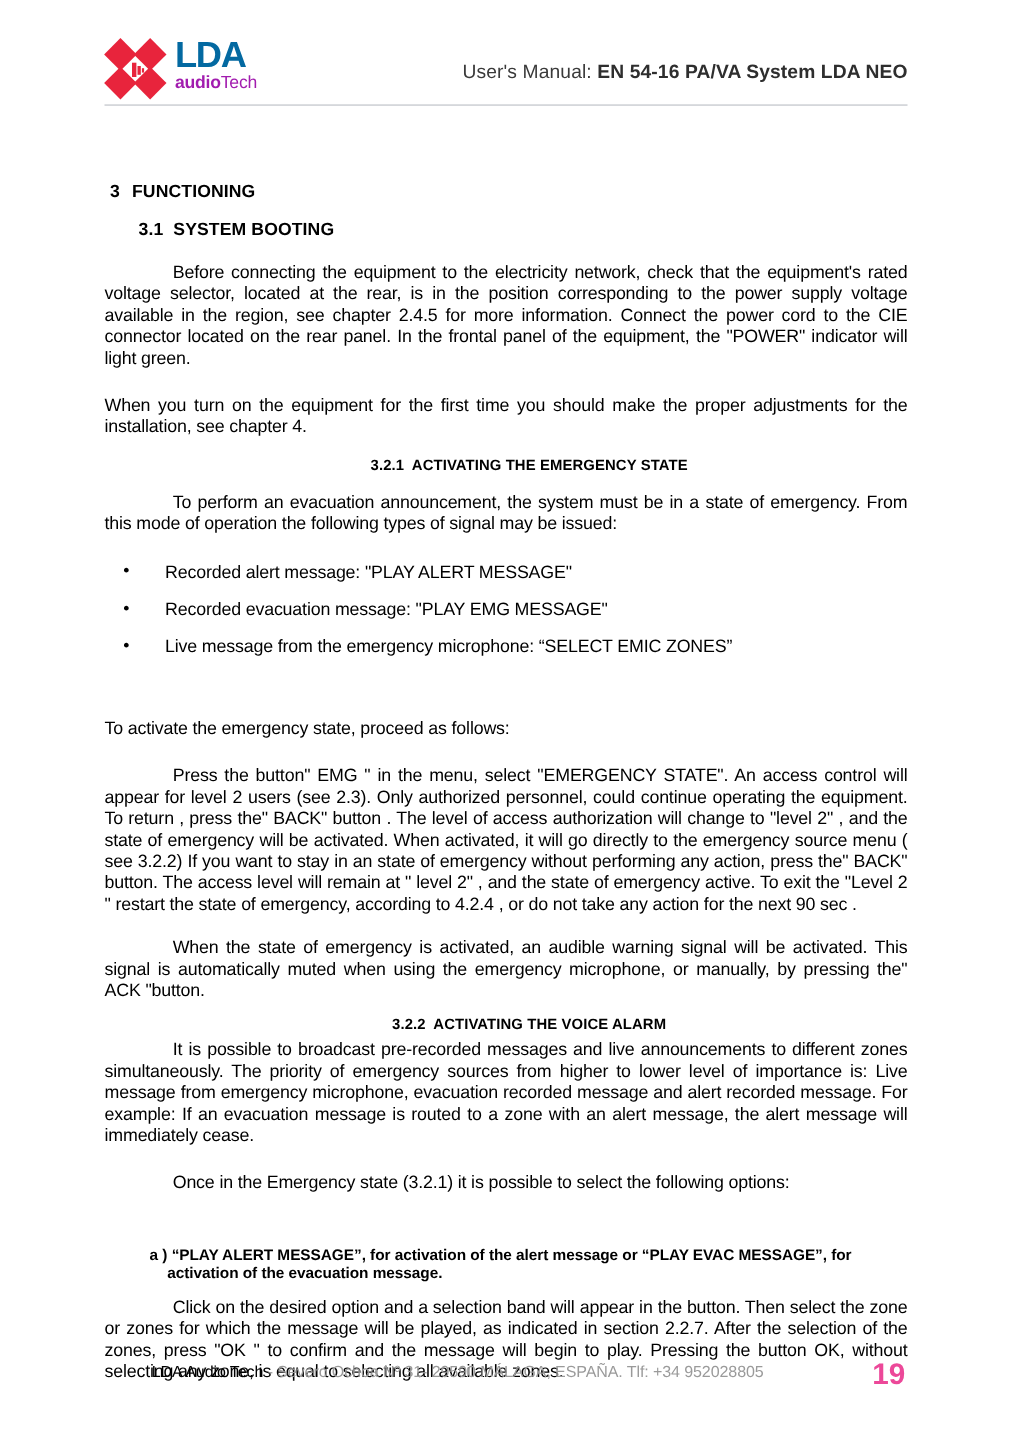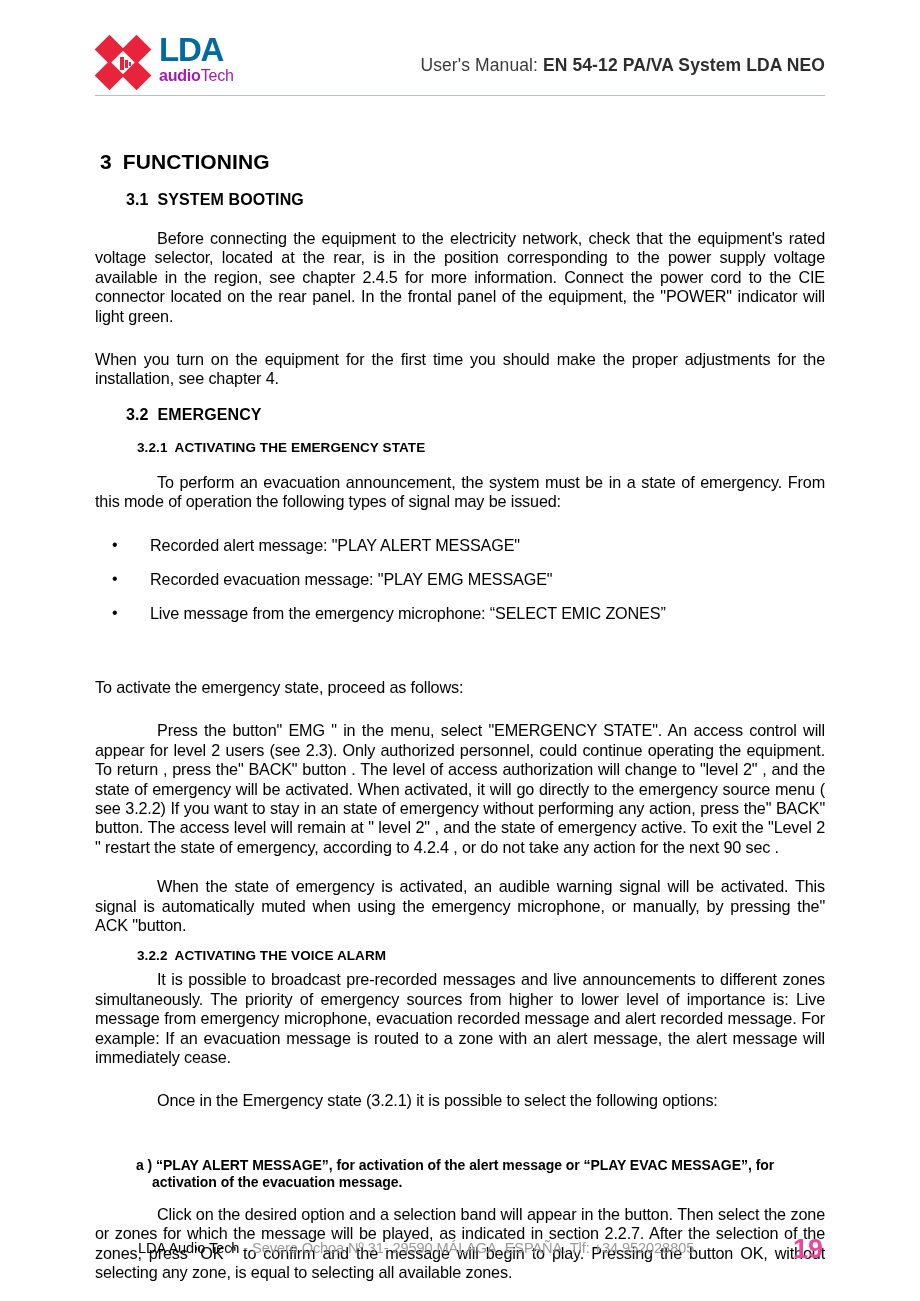--- a/index.html
+++ b/index.html
@@ -112,40 +112,41 @@
 
   
   .content {
     position: absolute;
     left: 95px;
     top: 150px;
     width: 730px;
   }
 
   h1.sec1 {
-    margin: 0 0 0 5px;
-    font-size: 21px;
+    margin: 16px 0 0 5px;
+    font-size: 16px;
     font-weight: bold;
     letter-spacing: 0.1px;
   }
   h1.sec1 .num { margin-right: 11px; }
 
   h2.sec2 {
     margin: 17px 0 0 31px;
     font-size: 16px;
     font-weight: bold;
     letter-spacing: 0.1px;
   }
   h2.sec2 .num { margin-right: 9px; }
 
   h3.sec3 {
     margin: 16px 0 0 42px;
     font-size: 13.5px;
     font-weight: bold;
     letter-spacing: 0.1px;
+    text-align: center;
   }
   h3.sec3 .num { margin-right: 7px; }
 
   p.body {
     margin: 0;
     font-size: 16.2px;
     line-height: 19.4px;
     text-align: justify;
     font-stretch: semi-condensed;
     letter-spacing: -0.15px;
@@ -241,21 +242,21 @@
       </div>
       <div class="logo-text">
         <div class="logo-lda">LDA</div>
         <div class="logo-audiotech">
           <b>audio</b><span>Tech</span>
         </div>
       </div>
     </div>
 
     <div class="header-title">
-      <span class="ht-light">User's Manual: </span><span class="ht-bold">EN 54-12 PA/VA System LDA NEO</span>
+      <span class="ht-light">User's Manual: </span><span class="ht-bold">EN 54-16 PA/VA System LDA NEO</span>
     </div>
   </div>
   <div class="header-rule"></div>
 
   <div class="content">
 
     <h1 class="sec1">
       <span class="num">3</span><span>FUNCTIONING</span>
     </h1>
 
@@ -264,23 +265,20 @@
     </h2>
 
     <div class="sp-20"></div>
 
     <p class="body indent">Before connecting the equipment to the electricity network, check that the equipment's rated voltage selector, located at the rear, is in the position corresponding to the power supply voltage available in the region, see chapter  2.4.5  for more information. Connect the power cord to the CIE connector located on the rear panel. In the frontal panel of the equipment, the "POWER" indicator will light green.</p>
 
     <div class="sp-24"></div>
 
     <p class="body">When you turn on the equipment for the first time you should make the proper adjustments for the installation, see chapter 4.</p>
 
-    <h2 class="sec2">
-      <span class="num">3.2</span><span>EMERGENCY</span>
-    </h2>
 
     <h3 class="sec3">
       <span class="num">3.2.1</span><span>ACTIVATING THE EMERGENCY STATE</span>
     </h3>
 
     <div class="sp-18"></div>
 
     <p class="body indent">To perform an evacuation announcement, the system must be in a state of emergency. From this mode of operation the following types of signal may be issued:</p>
 
     <div class="sp-24"></div>

